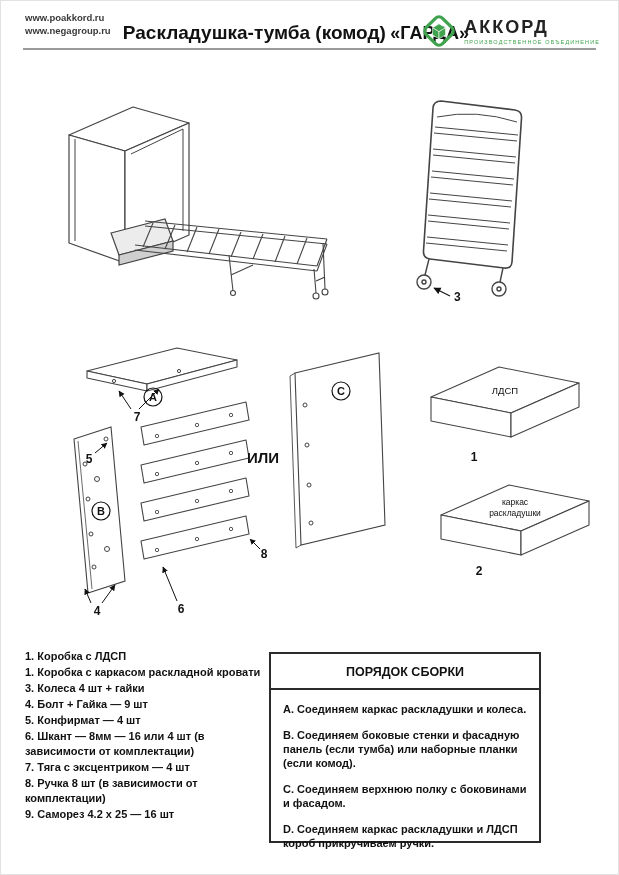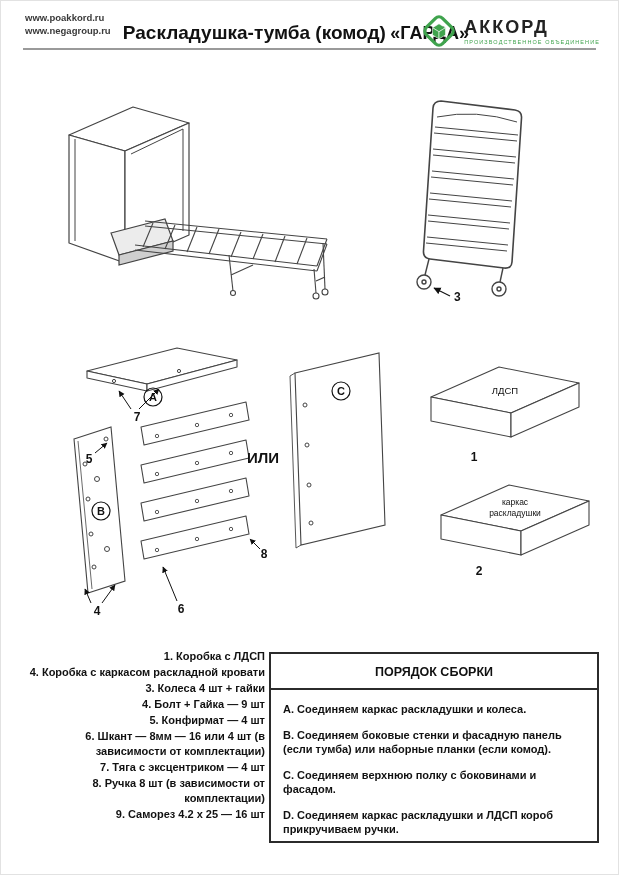--- a/index.html
+++ b/index.html
@@ -18,23 +18,23 @@
   .brand-name { font-size:18px; font-weight:bold; letter-spacing:2px; color:#222; }
   .brand-sub { font-size:5.5px; letter-spacing:1.1px; color:#3fa34d; text-transform:uppercase; margin-top:1px; }
   .divider { position:absolute; left:22px; right:22px; top:47px; height:2px; background:#9a9a9a; }
   .d1 { position:absolute; left:52px; top:92px; }
   .d2 { position:absolute; left:383px; top:88px; }
   .d3 { position:absolute; left:58px; top:338px; }
   .d4 { position:absolute; left:280px; top:342px; }
   .d5 { position:absolute; left:418px; top:356px; }
   .or { position:absolute; left:246px; top:448px; font-size:15px; font-weight:bold; }
   .parts { position:absolute; left:24px; top:648px; width:240px; list-style:none;
-           font-size:11px; font-weight:bold; line-height:15px;text-align:right; }
+           font-size:11px; font-weight:bold; line-height:15px; }
   .parts li { margin-bottom:1px; }
-  .order { position:absolute; left:268px; top:651px; width:330px; height:191px;
+  .order { position:absolute; left:268px; top:651px; width:272px; height:191px;
            border:2px solid #2b2b2b; padding:8px 12px; }
   .order-title { text-align:center; font-size:12.5px; font-weight:bold;
                  padding:3px 0 9px; border-bottom:2px solid #2b2b2b; margin:0 -12px; }
   .order-steps { margin-top:12px; }
   .step { font-size:11px; font-weight:bold; line-height:14px; margin-bottom:12px; }
   svg { display:block; }
   svg text { font-family:"Liberation Sans", sans-serif; fill:#111; }
   .callout { font-size:12px; font-weight:bold; }
   .badge-letter { font-size:11px; font-weight:bold; }
 </style>
@@ -238,21 +238,21 @@
       <polygon points="22,158 102,174 102,198 22,182"></polygon>
       <polygon points="102,174 170,144 170,168 102,198"></polygon>
     </g>
     <text x="96" y="148" text-anchor="middle" font-size="8.5">каркас</text>
     <text x="96" y="159" text-anchor="middle" font-size="8.5">раскладушки</text>
     <text class="callout" x="60" y="218" text-anchor="middle" font-size="13">2</text>
   </svg>
 
   <ul class="parts">
     <li>1. Коробка с ЛДСП</li>
-    <li>4. Коробка с каркасом раскладной кровати</li>
+    <li>1. Коробка с каркасом раскладной кровати</li>
     <li>3. Колеса 4 шт + гайки</li>
     <li>4. Болт + Гайка — 9 шт</li>
     <li>5. Конфирмат — 4 шт</li>
     <li>6. Шкант — 8мм — 16 или 4 шт (в зависимости от комплектации)</li>
     <li>7. Тяга с эксцентриком — 4 шт</li>
     <li>8. Ручка 8 шт (в зависимости от комплектации)</li>
     <li>9. Саморез 4.2 х 25 — 16 шт</li>
   </ul>
 
   <div class="order">

